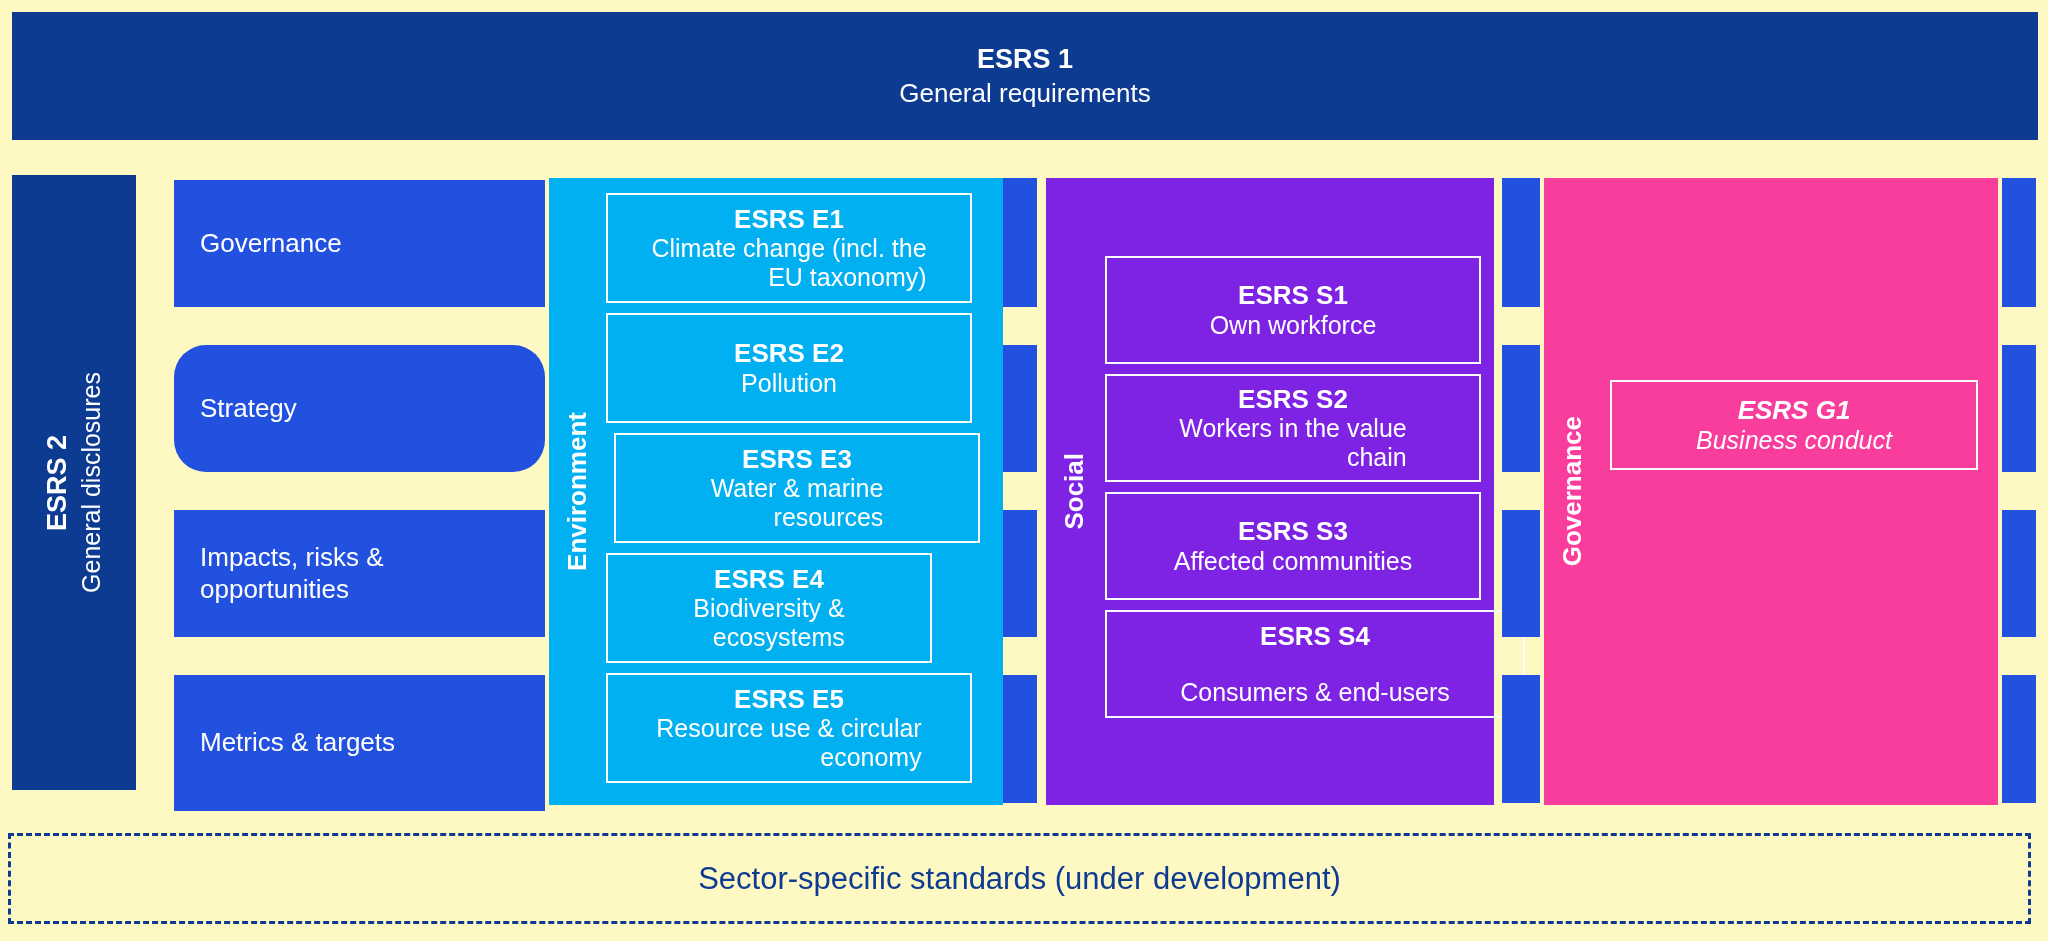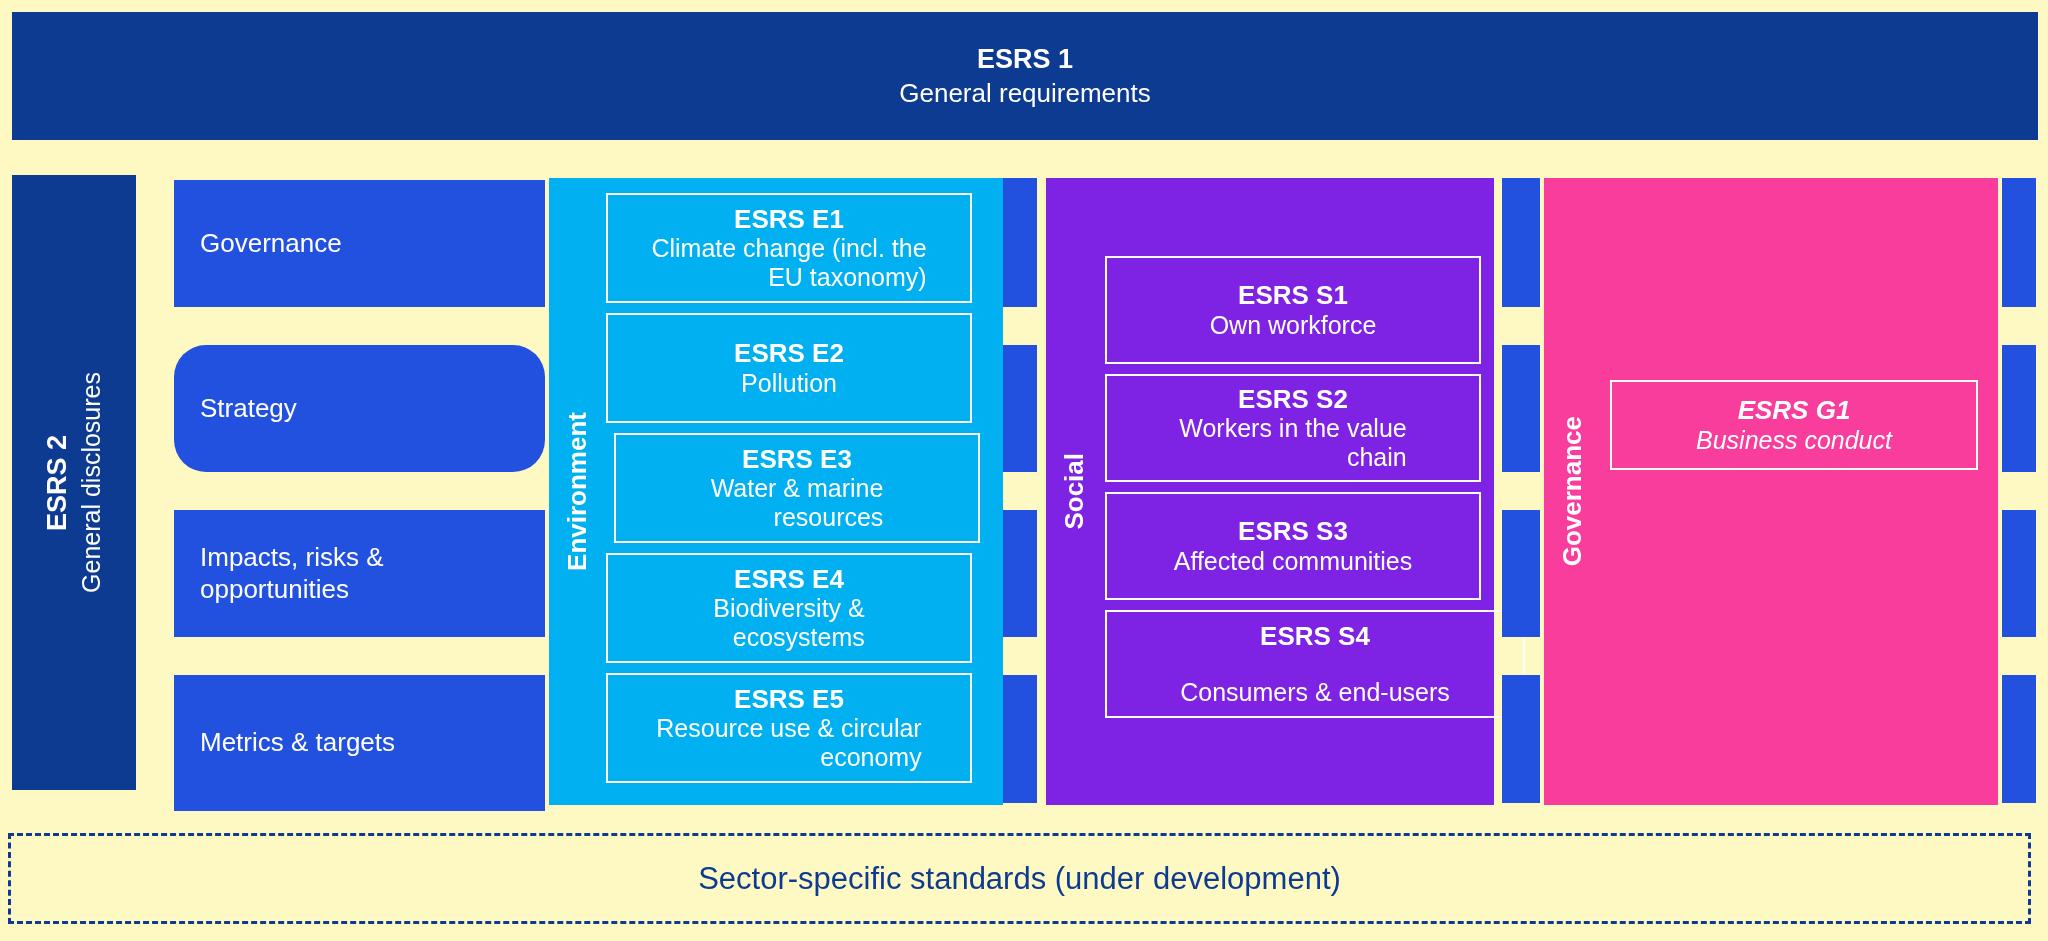--- a/index.html
+++ b/index.html
@@ -85,21 +85,21 @@
     </div>
     <div class="std-box" style="left:57px;width:366px;top:135px;height:110px;">
       <div class="std-code">ESRS E2</div>
       <div class="std-name pre">Pollution</div>
     </div>
     <div class="std-box" style="left:57px;width:366px;top:255px;height:110px;margin-left:8px;">
       <div class="std-code">ESRS E3</div>
       <div class="std-name pre">Water &amp; marine
 resources</div>
     </div>
-    <div class="std-box" style="left:57px;width:366px;top:375px;height:110px;">
+    <div class="std-box" style="left:57px;width:326px;top:375px;height:110px;">
       <div class="std-code">ESRS E4</div>
       <div class="std-name pre">Biodiversity &amp;
 ecosystems</div>
     </div>
     <div class="std-box" style="left:57px;width:366px;top:495px;height:110px;">
       <div class="std-code">ESRS E5</div>
       <div class="std-name pre">Resource use &amp; circular
 economy</div>
     </div>
   </div>

